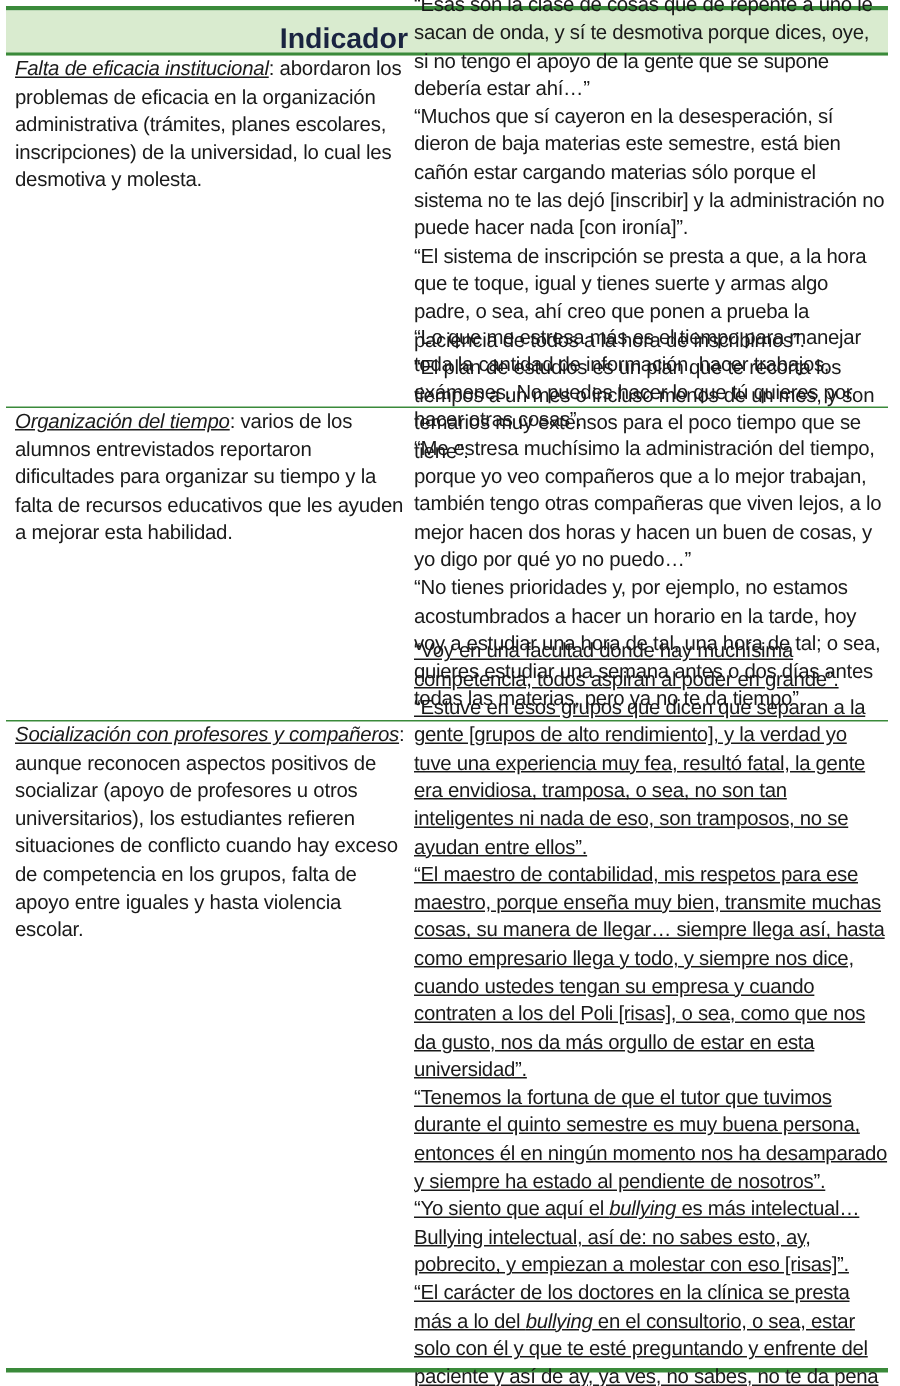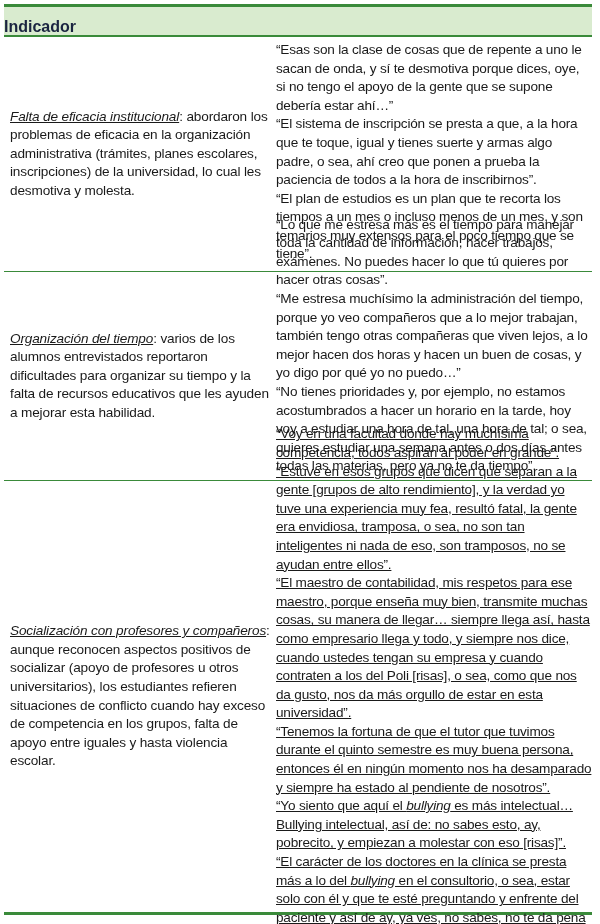--- a/index.html
+++ b/index.html
@@ -24,37 +24,36 @@
     }
     .header {
       display: flex;
       background: #d9ebcf;
       height: 28px;
       border-bottom: 2px solid #3a8a3a;
       align-items: center;
     }
     .header .hcell {
       font-weight: bold;
-      font-size: 16px;
+      font-size: 19px;
       color: #1a2440;
-      text-align: left;
+      text-align: right;
       margin-top: 11px;
     }
     .hcell.left { width: 268px; }
     .hcell.right { flex: 1; }
     .row {
       display: flex;
       border-bottom: 1.5px solid #3a8a3a;
     }
     .row:last-child { border-bottom: none; }
     .cell-left {
       width: 262px;
       padding-left: 6px;
       display: flex;
-      align-items: center;
       font-size: 13.6px;
       line-height: 18.6px;
       letter-spacing: -0.15px;
     }
     .cell-right {
       flex: 1;
       padding-left: 4px;
       padding-top: 1px;
       padding-bottom: 4px;
       font-size: 13.6px;
@@ -82,20 +81,21 @@
   </div>
 
   <div class="row" id="row1">
     <div class="cell-left">
       <div>
         <span class="indicator-title">Falta de eficacia institucional</span><span>: abordaron los problemas de eficacia en la organización administrativa (trámites, planes escolares, inscripciones) de la universidad, lo cual les desmotiva y molesta.</span>
       </div>
     </div>
     <div class="cell-right" style="display:flex;flex-direction:column;justify-content:center;">
       <span class="quote">“Esas son la clase de cosas que de repente a uno le sacan de onda, y sí te desmotiva porque dices, oye, si no tengo el apoyo de la gente que se supone debería estar ahí…”</span>
+      <span class="quote">“Muchos que sí cayeron en la desesperación, sí dieron de baja materias este semestre, está bien cañón estar cargando materias sólo porque el sistema no te las dejó [inscribir] y la administración no puede hacer nada [con ironía]”.</span>
       <span class="quote">“El sistema de inscripción se presta a que, a la hora que te toque, igual y tienes suerte y armas algo padre, o sea, ahí creo que ponen a prueba la paciencia de todos a la hora de inscribirnos”.</span>
       <span class="quote">“El plan de estudios es un plan que te recorta los tiempos a un mes o incluso menos de un mes, y son temarios muy extensos para el poco tiempo que se tiene”.</span>
     </div>
   </div>
 
   <div class="row" id="row2">
     <div class="cell-left">
       <div>
         <span class="indicator-title">Organización del tiempo</span><span>: varios de los alumnos entrevistados reportaron dificultades para organizar su tiempo y la falta de recursos educativos que les ayuden a mejorar esta habilidad.</span>
       </div>

